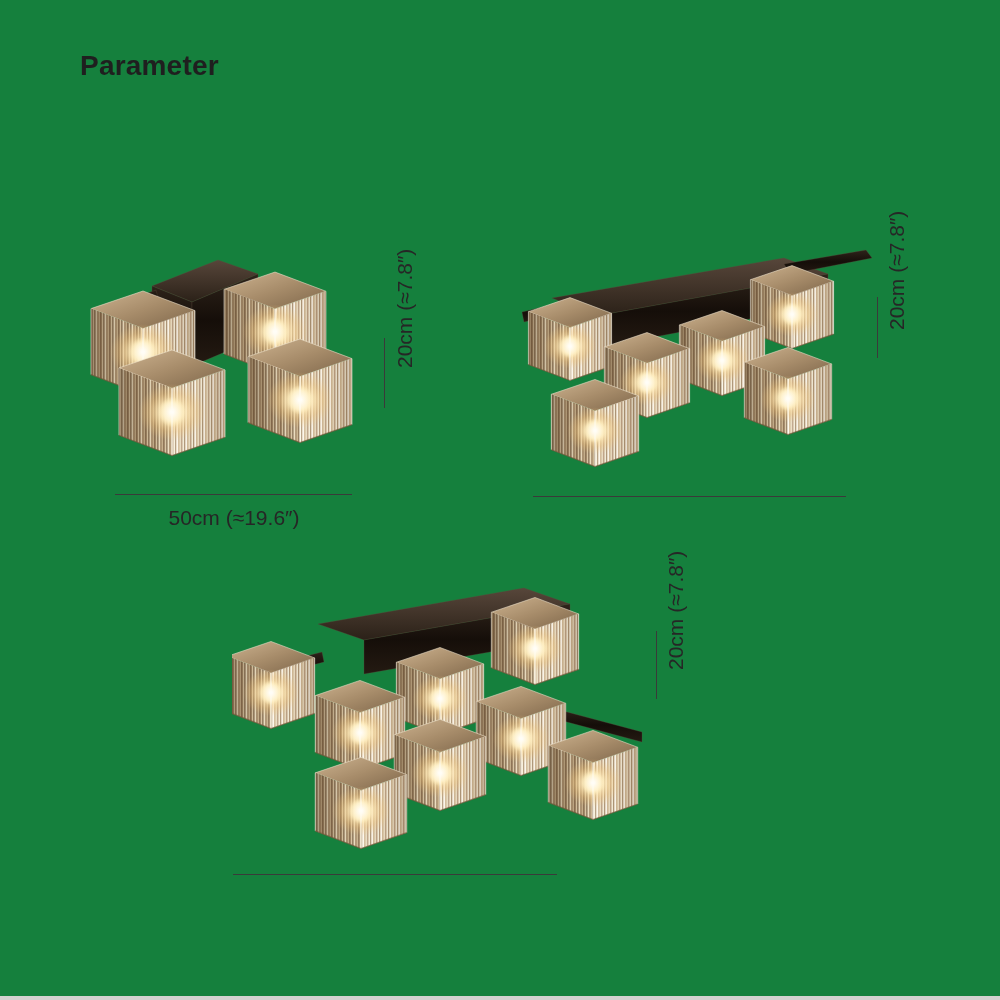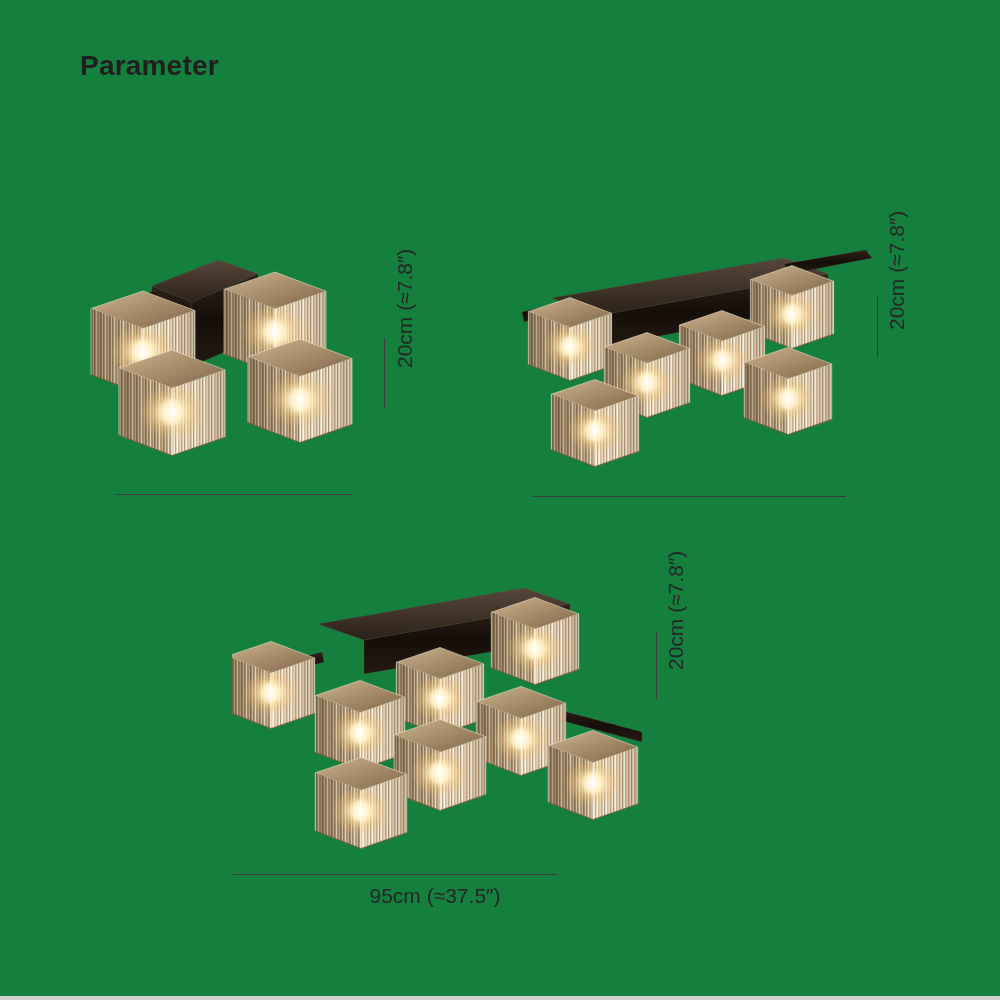--- a/index.html
+++ b/index.html
@@ -144,20 +144,21 @@
         <polygon points="90,142.292 143.04,123.932 143.04,191.252 90,209.61200000000002" fill="url(#shadeR)"></polygon>
         <ellipse cx="90" cy="166.0784" rx="33.660000000000004" ry="28.560000000000002" fill="url(#glow)"></ellipse>
         <ellipse cx="90" cy="166.0784" rx="13.26" ry="15.299999999999999" fill="url(#core)"></ellipse>
         <line x1="36.96" y1="121.89200000000001" x2="36.96" y2="189.21200000000002" stroke="#fef8ea" stroke-width="0.9" stroke-opacity="0.6"></line>
         <line x1="143.04" y1="123.932" x2="143.04" y2="191.252" stroke="#fef8ea" stroke-width="0.9" stroke-opacity="0.6"></line>
         <line x1="90" y1="142.292" x2="90" y2="209.61200000000002" stroke="#fffcf2" stroke-width="1.1" stroke-opacity="0.9"></line>
         <polyline points="36.96,189.21200000000002 90,209.61200000000002 143.04,191.252" fill="none" stroke="#78563a" stroke-width="1.2" stroke-opacity="0.65"></polyline>
       </g>
     </svg>
   <div class="hline" style="left:115px;top:494px;width:237px;"></div>
+  <div class="hlabel" style="left:116px;top:506px;width:236px;">50cm (≈19.6″)</div>
   <div class="vline" style="left:384px;top:338px;height:70px;"></div>
   <div class="vanchor" style="left:405px;top:368px;">
     <span>20cm (≈7.8″)</span>
   </div>
 
   <svg id="fx2" class="fixture-svg" style="left:522px;top:236px;" width="350" height="245" viewBox="0 0 350 245">
       <polygon points="30,62 262,22 306,38 74,80" fill="url(#frameTop)" stroke="#5d4c3c" stroke-width="0.6" stroke-opacity="0.5"></polygon>
       <polygon points="74,80 306,38 306,68 74,112" fill="url(#frameFront)" stroke="#5d4c3c" stroke-width="0.6" stroke-opacity="0.5"></polygon>
       <polygon points="262,28 344,14 350,22 268,38" fill="url(#frameFront)" stroke="#5d4c3c" stroke-width="0.6" stroke-opacity="0.5"></polygon>
       <polygon points="0,76 34,68 36,78 2,86" fill="url(#frameFront)" stroke="#5d4c3c" stroke-width="0.6" stroke-opacity="0.5"></polygon>
@@ -350,19 +351,18 @@
         <polygon points="129,210.448 174.76,194.608 174.76,252.68800000000002 129,268.528" fill="url(#shadeR)"></polygon>
         <ellipse cx="129" cy="230.9696" rx="29.040000000000003" ry="24.64" fill="url(#glow)"></ellipse>
         <ellipse cx="129" cy="230.9696" rx="11.440000000000001" ry="13.2" fill="url(#core)"></ellipse>
         <line x1="83.24" y1="192.848" x2="83.24" y2="250.92800000000003" stroke="#fef8ea" stroke-width="0.9" stroke-opacity="0.6"></line>
         <line x1="174.76" y1="194.608" x2="174.76" y2="252.68800000000002" stroke="#fef8ea" stroke-width="0.9" stroke-opacity="0.6"></line>
         <line x1="129" y1="210.448" x2="129" y2="268.528" stroke="#fffcf2" stroke-width="1.1" stroke-opacity="0.9"></line>
         <polyline points="83.24,250.92800000000003 129,268.528 174.76,252.68800000000002" fill="none" stroke="#78563a" stroke-width="1.2" stroke-opacity="0.65"></polyline>
       </g>
     </svg>
   <div class="hline" style="left:233px;top:874px;width:324px;"></div>
-  <div class="hlabel" style="left:275px;top:884px;width:320px;">95cm (≈37.5″)</div>
   <div class="vline" style="left:656px;top:631px;height:68px;"></div>
   <div class="vanchor" style="left:676px;top:670px;">
     <span>20cm (≈7.8″)</span>
   </div>
 
 </div>
 
 </body></html>

